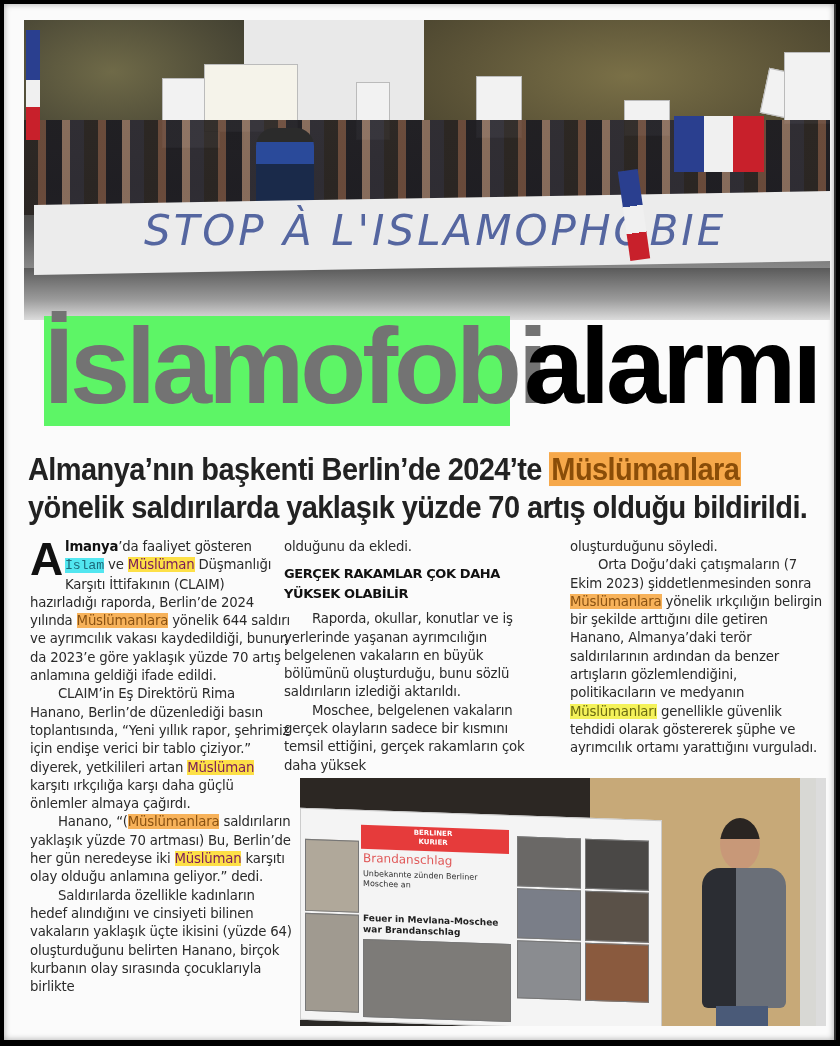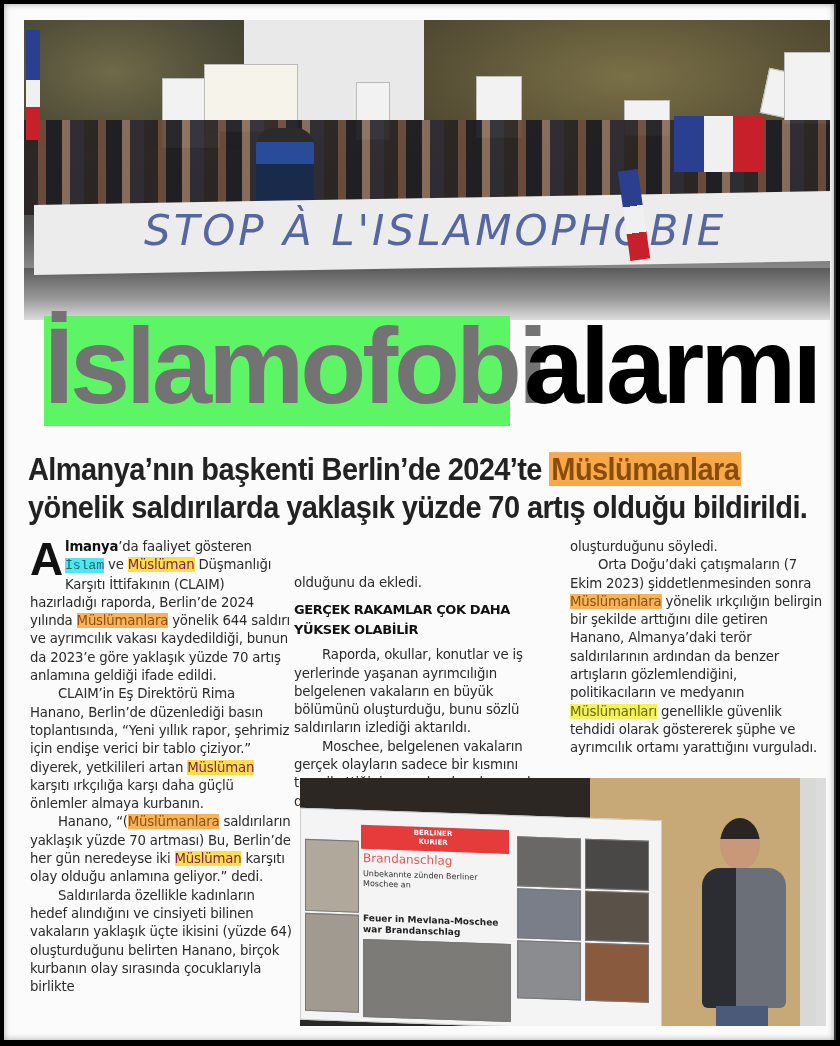--- a/index.html
+++ b/index.html
@@ -39,21 +39,21 @@
 
   
   .sub { position:absolute; left:24px; top:446px; width:800px; font-family:"Liberation Sans", sans-serif; font-weight:bold; font-size:29px; line-height:36px; letter-spacing:-0.6px; color:#222; transform:scaleY(1.06); transform-origin:top left; }
   .hi-orange { background:#f6a84a; color:#8a4d08; padding:0 2px; }
 
   
   .col { position:absolute; top:534px; font-family:"DejaVu Sans", sans-serif; font-size:13.3px; line-height:18.3px; color:#2a2a2a; letter-spacing:-0.2px; }
   .col p { margin:0; }
   .col p.ind { text-indent:28px; }
   .col1 { left:26px; width:262px; }
-  .col2 { left:290px; width:262px;margin-top:36px; }
+  .col2 { left:280px; width:262px; }
   .col3 { left:566px; width:254px; }
   .drop { float:left; font-family:"Liberation Sans", sans-serif; font-weight:bold; font-size:46px; line-height:38px; color:#111; margin:2px 2px 0 0; }
   .lead-word { font-weight:bold; color:#111; }
   .mark-cyan { background:#52e6f0; color:#1d6a7a;font-family:Liberation Mono, monospace; }
   .mark-pink { background:#fde047; color:#7a1b5a; }
   .mark-orange { background:#f7b25a; color:#8a5212; }
   .mark-yellow { background:#f4f25a; color:#6a6a10; }
   .subhead { font-weight:bold; color:#111; font-size:13px; line-height:20px; margin:8px 0 6px 0 !important; letter-spacing:-0.4px; }
 
   
@@ -99,21 +99,21 @@
   </div>
 
   <div class="hl2-box"></div>
   <div class="hl2">İslamofobi</div>
   <div class="hl3">alarmı</div>
 
   <div class="sub"><span>Almanya’nın başkenti Berlin’de 2024’te </span><span class="hi-orange">Müslümanlara</span><span> yönelik saldırılarda yaklaşık yüzde 70 artış olduğu bildirildi.</span></div>
 
   <div class="col col1">
     <p><span class="drop">A</span><span class="lead-word">lmanya</span><span>’da faaliyet gösteren </span><span class="mark-cyan">İslam</span><span> ve </span><span class="mark-pink">Müslüman</span><span> Düşmanlığı Karşıtı İttifakının (CLAIM) hazırladığı raporda, Berlin’de 2024 yılında </span><span class="mark-orange">Müslümanlara</span><span> yönelik 644 saldırı ve ayrımcılık vakası kaydedildiği, bunun da 2023’e göre yaklaşık yüzde 70 artış anlamına geldiği ifade edildi.</span></p>
-    <p class="ind"><span>CLAIM’in Eş Direktörü Rima Hanano, Berlin’de düzenlediği basın toplantısında, “Yeni yıllık rapor, şehrimiz için endişe verici bir tablo çiziyor.” diyerek, yetkilileri artan </span><span class="mark-pink">Müslüman</span><span> karşıtı ırkçılığa karşı daha güçlü önlemler almaya kurbanın.</span></p>
+    <p class="ind"><span>CLAIM’in Eş Direktörü Rima Hanano, Berlin’de düzenlediği basın toplantısında, “Yeni yıllık rapor, şehrimiz için endişe verici bir tablo çiziyor.” diyerek, yetkilileri artan </span><span class="mark-pink">Müslüman</span><span> karşıtı ırkçılığa karşı daha güçlü önlemler almaya çağırdı.</span></p>
     <p class="ind"><span>Hanano, “(</span><span class="mark-orange">Müslümanlara</span><span> saldırıların yaklaşık yüzde 70 artması) Bu, Berlin’de her gün neredeyse iki </span><span class="mark-pink">Müslüman</span><span> karşıtı olay olduğu anlamına geliyor.” dedi.</span></p>
     <p class="ind">Saldırılarda özellikle kadınların hedef alındığını ve cinsiyeti bilinen vakaların yaklaşık üçte ikisini (yüzde 64) oluşturduğunu belirten Hanano, birçok kurbanın olay sırasında çocuklarıyla birlikte</p>
   </div>
 
   <div class="col col2">
     <p>olduğunu da ekledi.</p>
     <p class="subhead">GERÇEK RAKAMLAR ÇOK DAHA YÜKSEK OLABİLİR</p>
     <p class="ind">Raporda, okullar, konutlar ve iş yerlerinde yaşanan ayrımcılığın belgelenen vakaların en büyük bölümünü oluşturduğu, bunu sözlü saldırıların izlediği aktarıldı.</p>
     <p class="ind">Moschee, belgelenen vakaların gerçek olayların sadece bir kısmını temsil ettiğini, gerçek rakamların çok daha yüksek</p>
   </div>

